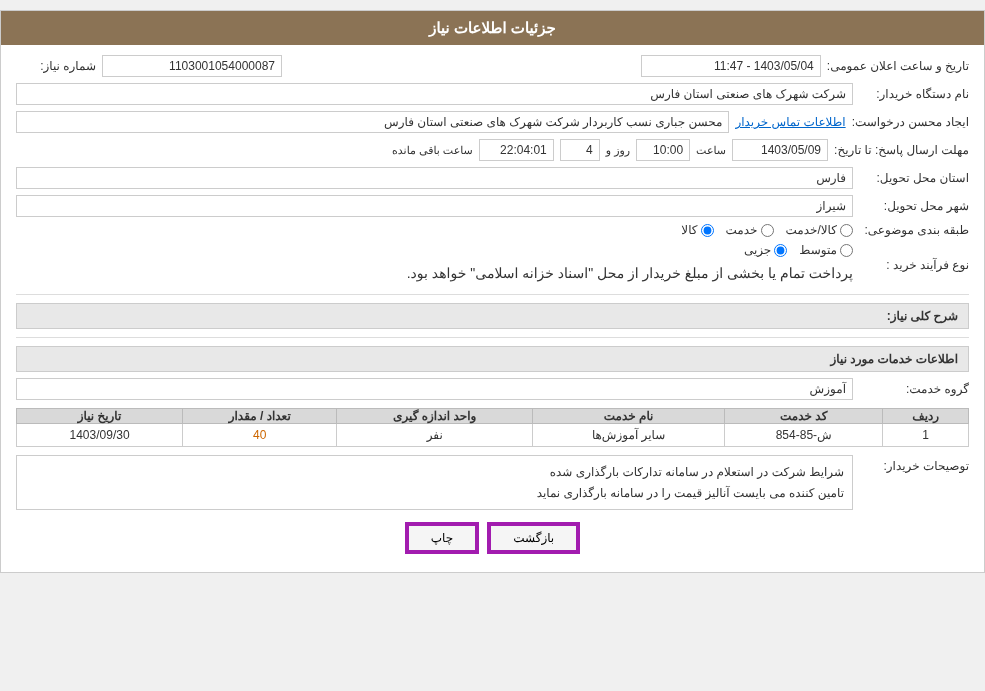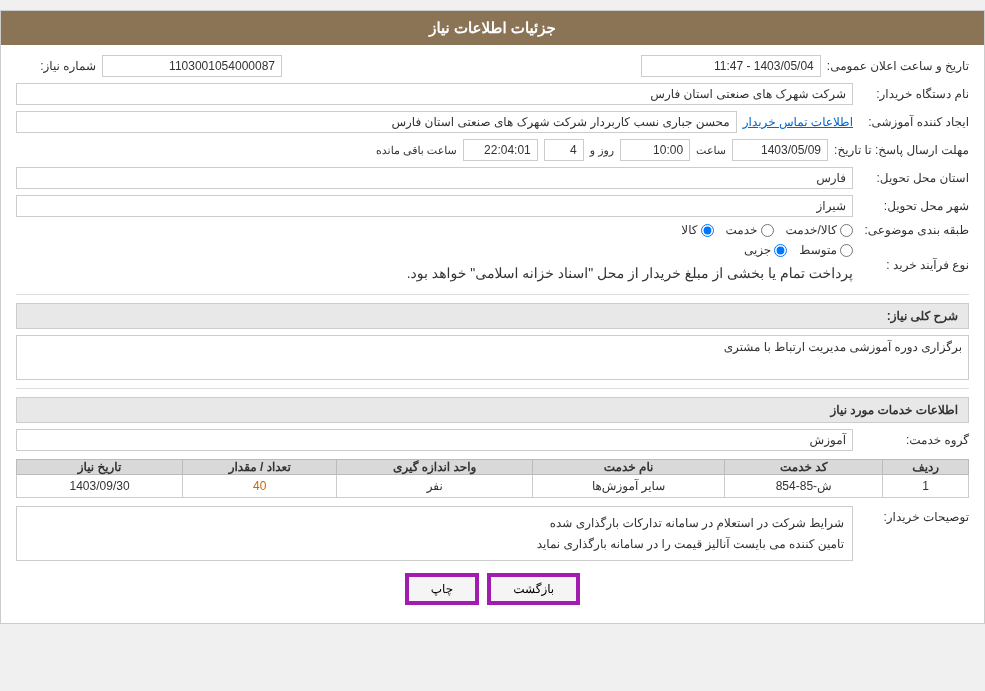--- a/index.html
+++ b/index.html
@@ -185,30 +185,30 @@
       <div class="value-box narrow">1103001054000087</div>
       <span class="label" style="min-width:80px;">شماره نیاز:</span>
     </div>
 
     <div class="row-field">
       <span class="label">نام دستگاه خریدار:</span>
       <div class="value-box wide">شرکت شهرک های صنعتی استان فارس</div>
     </div>
 
     <div class="row-field">
-      <span class="label">ایجاد کننده آموزشی:</span>
+      <span class="label">ایجاد محسن درخواست:</span>
       <span class="blue-link">اطلاعات تماس خریدار</span>
       <div class="value-box wide">محسن  جباری نسب کاربردار شرکت شهرک های صنعتی استان فارس</div>
     </div>
 
     <div class="date-row">
       <span class="label">مهلت ارسال پاسخ: تا تاریخ:</span>
       <div class="date-box" style="width:96px;text-align:right;">1403/05/09</div>
       <span class="small-label">ساعت</span>
-      <div class="date-box" style="width:70px;">10:00</div>
+      <div class="date-box" style="width:54px;">10:00</div>
       <span class="small-label">روز و</span>
       <div class="date-box" style="width:40px;">4</div>
       <div class="date-box" style="width:75px;">22:04:01</div>
       <span class="small-label">ساعت باقی مانده</span>
     </div>
 
     <div class="row-field">
       <span class="label">استان محل تحویل:</span>
       <div class="value-box wide">فارس</div>
     </div>
@@ -249,21 +249,20 @@
             <span>جزیی</span>
           </div>
         </div>
         <div class="inline-note">پرداخت تمام یا بخشی از مبلغ خریدار از محل "اسناد خزانه اسلامی" خواهد بود.</div>
       </div>
     </div>
 
     <hr class="divider">
 
     <div class="section-header">شرح کلی نیاز:</div>
-    <div class="sharh-box">برگزاری دوره آموزشی مدیریت ارتباط با مشتری</div>
 
     <hr class="divider">
 
     <div class="section-header">اطلاعات خدمات مورد نیاز</div>
 
     <div class="grp-row">
       <span class="label">گروه خدمت:</span>
       <div class="value-box" style="width:200px;">آموزش</div>
     </div>
 

